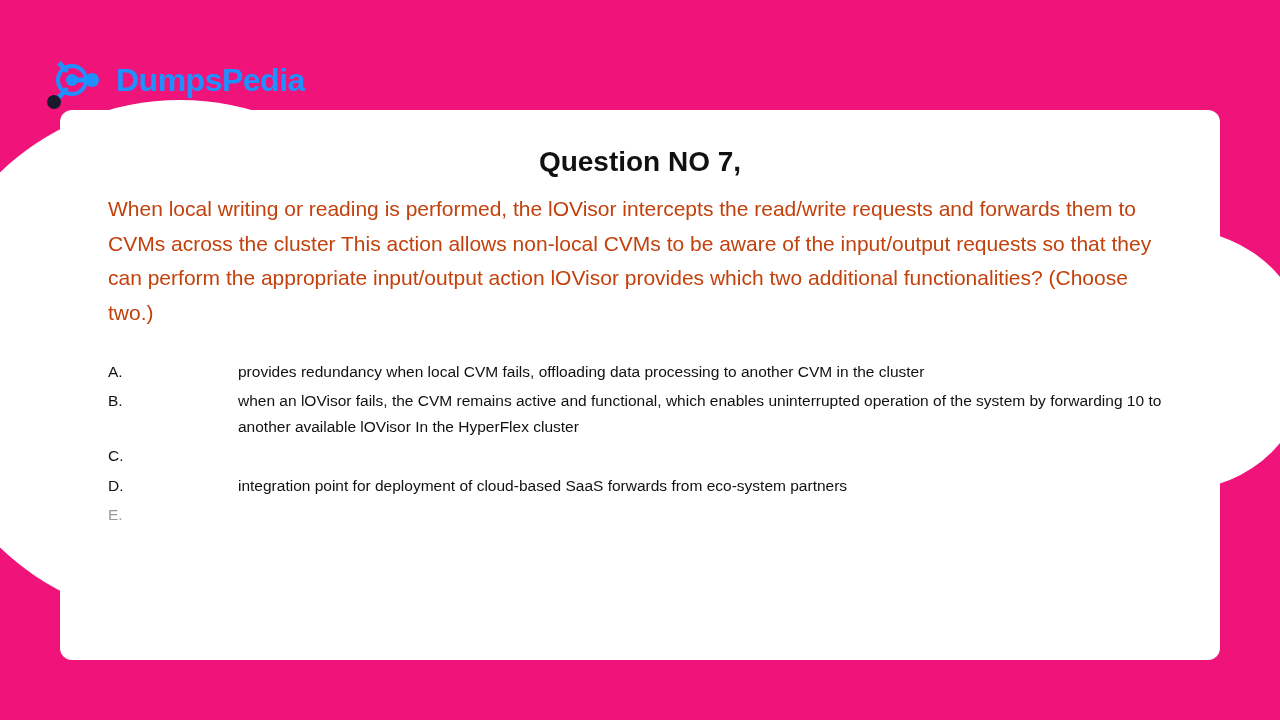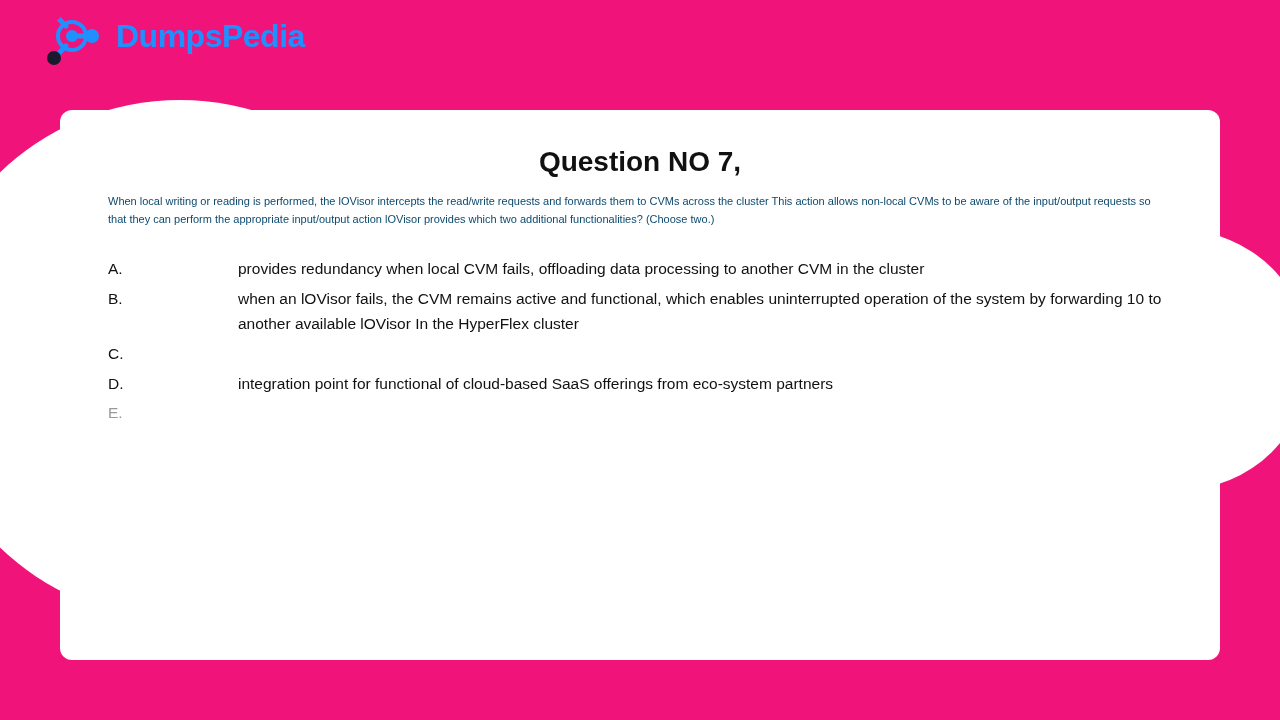--- a/index.html
+++ b/index.html
@@ -50,25 +50,25 @@
       right: 60px;
       bottom: 60px;
       background: white;
       border-radius: 12px;
       padding: 36px 48px;
     }
 
     
     .header {
       position: absolute;
-      top: 4px; left: 0;
+      top: 12px; left: 0;
       width: 100%;
       height: 100px;
       display: flex;
-      align-items: flex-start;
+      align-items: flex-end;
       padding-left: 40px;
     }
 
     .logo-container {
       display: flex;
       align-items: center;
       gap: 12px;
     }
 
     .logo-icon {
@@ -90,22 +90,22 @@
     
     .question-title {
       font-size: 28px;
       font-weight: 900;
       color: #111;
       margin-bottom: 14px;
       text-align: center;
     }
 
     .question-body {
-      font-size: 11px;
-      color: #0c4a6e;
+      font-size: 21px;
+      color: #c2410c;
       line-height: 1.65;
       margin-bottom: 28px;
     }
 
     .answer-option {
       font-size: 15.5px;
       color: #111;
       line-height: 1.65;
       margin-bottom: 4px;
       display: flex;
@@ -172,20 +172,20 @@
       <span class="answer-label">B.</span>
       <span class="answer-text">when an lOVisor fails, the CVM remains active and functional, which enables uninterrupted operation of the system by forwarding 10 to another available lOVisor In the HyperFlex cluster</span>
     </div>
 
     <div class="answer-option">
       <span class="answer-label">C.</span>
     </div>
 
     <div class="answer-option">
       <span class="answer-label">D.</span>
-      <span class="answer-text">integration point for functional of cloud-based SaaS offerings from eco-system partners</span>
+      <span class="answer-text">integration point for deployment of cloud-based SaaS forwards from eco-system partners</span>
     </div>
 
     <div class="answer-option greyed">
       <span class="answer-label">E.</span>
     </div>
   </div>
 </div>
 
 </body></html>

